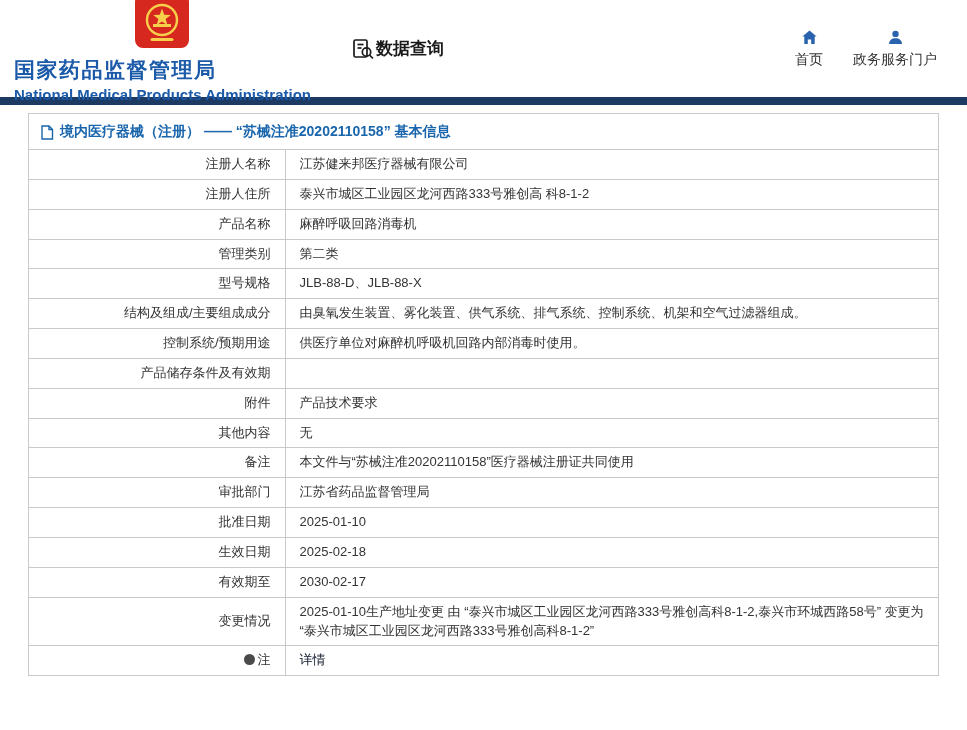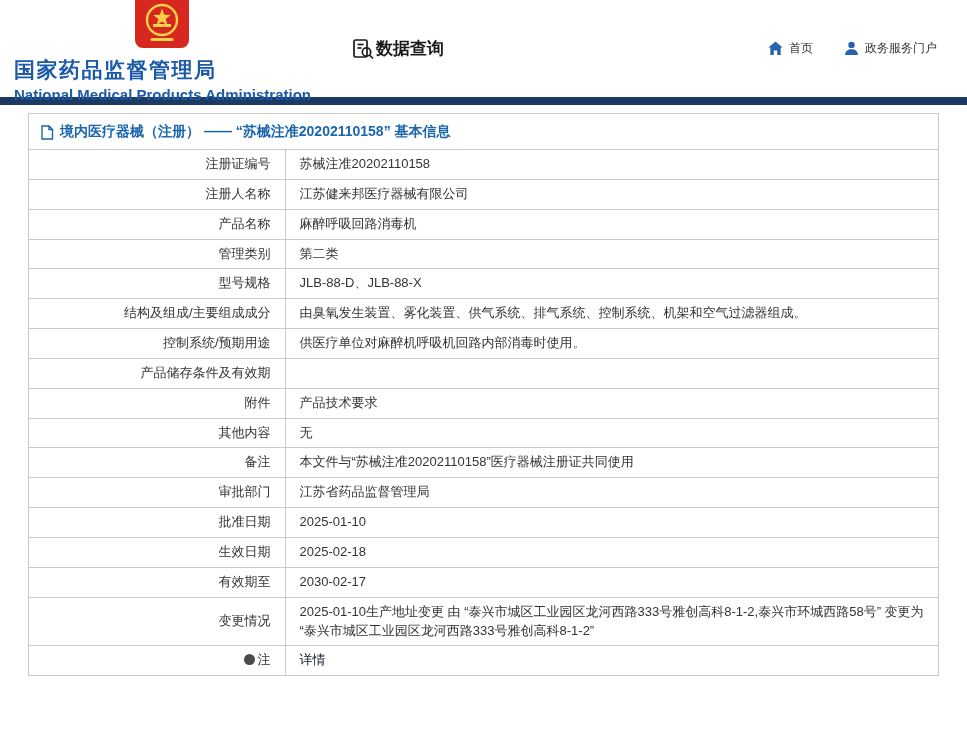--- a/index.html
+++ b/index.html
@@ -26,22 +26,22 @@
 
   .query {
     display:flex; align-items:center; gap:1px;
     margin-left:40px; cursor:pointer;
   }
   .query-label { font-size:17px; font-weight:bold; color:#1a1a1a; }
   .query-icon svg { width:24px; height:24px; display:block; }
 
   .header-links { margin-left:auto; display:flex; gap:30px; padding-right:12px; }
   .hlink {
-    display:flex; flex-direction:row; align-items:center; gap:5px;
-    font-size:12px; color:#333; text-decoration:none; cursor:pointer;
+    display:flex; flex-direction:column; align-items:center; gap:5px;
+    font-size:14px; color:#333; text-decoration:none; cursor:pointer;
   }
   .hlink svg { width:17px; height:17px; display:block; }
 
   
   .navy-bar { height:8px; background:#1d3a63; }
 
   
   .content-box {
     margin:8px 28px 14px 28px;
     border:1px solid #c9c9c9;
@@ -145,26 +145,26 @@
         <svg viewBox="0 0 14 15" fill="none" stroke="#1a66ad" stroke-width="1.4">
           <path d="M2 1 H9 L12.5 4.5 V14 H2 Z"></path>
           <path d="M9 1 V4.5 H12.5"></path>
         </svg>
         <span>境内医疗器械（注册） —— “苏械注准20202110158” 基本信息</span>
       </div>
 
       <table class="info-table">
         <tbody id="table-body">
             <tr>
-              <td class="label-cell">注册证编号</td>
-              <td class="value-cell">苏械注准20202110158</td>
-            </tr>
-            <tr>
               <td class="label-cell">注册人名称</td>
               <td class="value-cell">江苏健来邦医疗器械有限公司</td>
+            </tr>
+            <tr>
+              <td class="label-cell">注册人住所</td>
+              <td class="value-cell">泰兴市城区工业园区龙河西路333号雅创高 科8-1-2</td>
             </tr>
             <tr>
               <td class="label-cell">产品名称</td>
               <td class="value-cell">麻醉呼吸回路消毒机</td>
             </tr>
             <tr>
               <td class="label-cell">管理类别</td>
               <td class="value-cell">第二类</td>
             </tr>
             <tr>

